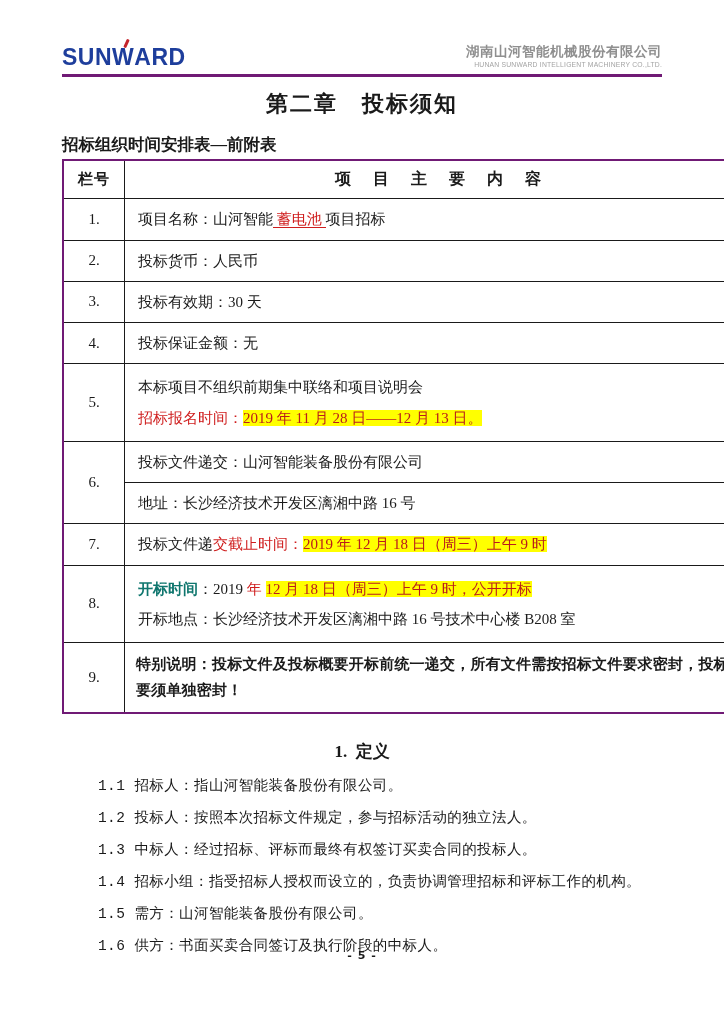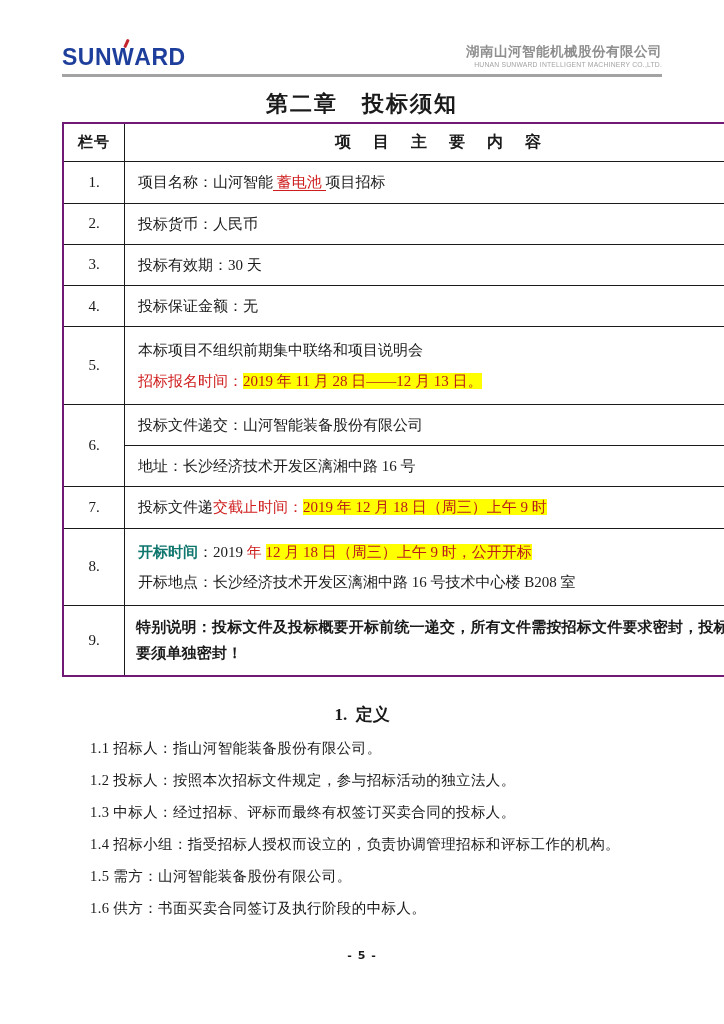--- a/index.html
+++ b/index.html
@@ -9,21 +9,21 @@
     font-family:"Liberation Serif","DejaVu Serif",serif;
     color:#1a1a1a;
     position:relative;
     overflow:hidden;
   }
   .page-inner{padding:44px 62px 0 62px;}
 
   
   .header-bar{
     display:flex;justify-content:space-between;align-items:flex-end;
-    border-bottom:3px solid #a3a3a3;padding-bottom:5px;
+    border-bottom:3px solid #701a75;padding-bottom:5px;
   }
   .logo{
     font-family:"Liberation Sans","DejaVu Sans",sans-serif;
     font-weight:bold;font-size:23px;color:#1e3e9c;letter-spacing:.5px;
     line-height:1;
   }
   .logo-w{position:relative;display:inline-block;}
   .w-accent{
     position:absolute;top:-7px;left:58%;width:3px;height:9px;
     background:#c4242c;transform:rotate(24deg);border-radius:1px;
@@ -57,21 +57,21 @@
 
   .seg-k{}
   .seg-kb{font-weight:bold;}
   .seg-r{color:#cf1d1d;}
   .seg-rb{color:#0f766e;font-weight:bold;}
   .seg-rh{color:#b91c1c;background:#ffff00;}
   .seg-ru{color:#cf1d1d;border-bottom:1.5px solid #cf1d1d;}
 
   
   .defs-heading{font-size:17px;font-weight:bold;margin-top:26px;white-space:pre-wrap;text-align:center;}
-  .defs-list{margin:0;padding:0;list-style:none;}
+  .defs-list{margin:8px;padding:0;list-style:none;font-family:Liberation Mono, monospace;}
   .def-item{margin:13px 0 0 28px;font-size:14.5px;letter-spacing:.4px;white-space:pre-wrap;}
 
   
   .page-num{
     position:absolute;bottom:62px;left:0;width:100%;text-align:center;
     font-size:11px;font-family:"DejaVu Sans",sans-serif;letter-spacing:1px;font-weight:bold;
   }
 </style>
 </head>
 <body>
@@ -80,20 +80,21 @@
 
   <div class="header-bar">
     <div class="logo"><span>SUN</span><span class="logo-w"><span class="w-accent"></span><span>W</span></span><span>ARD</span></div>
     <div class="company">
       <div class="company-cn">湖南山河智能机械股份有限公司</div>
       <div class="company-en">HUNAN SUNWARD INTELLIGENT MACHINERY CO.,LTD.</div>
     </div>
   </div>
 
   <div class="doc-title">第二章　投标须知</div>
+  <div class="doc-subtitle">招标组织时间安排表—前附表</div>
 
   <table class="schedule">
     <thead>
       <tr>
         <th class="col-num">栏号</th>
         <th class="col-content">项 目 主 要 内 容</th>
       </tr>
     </thead>
     <tbody>
         <tr>

